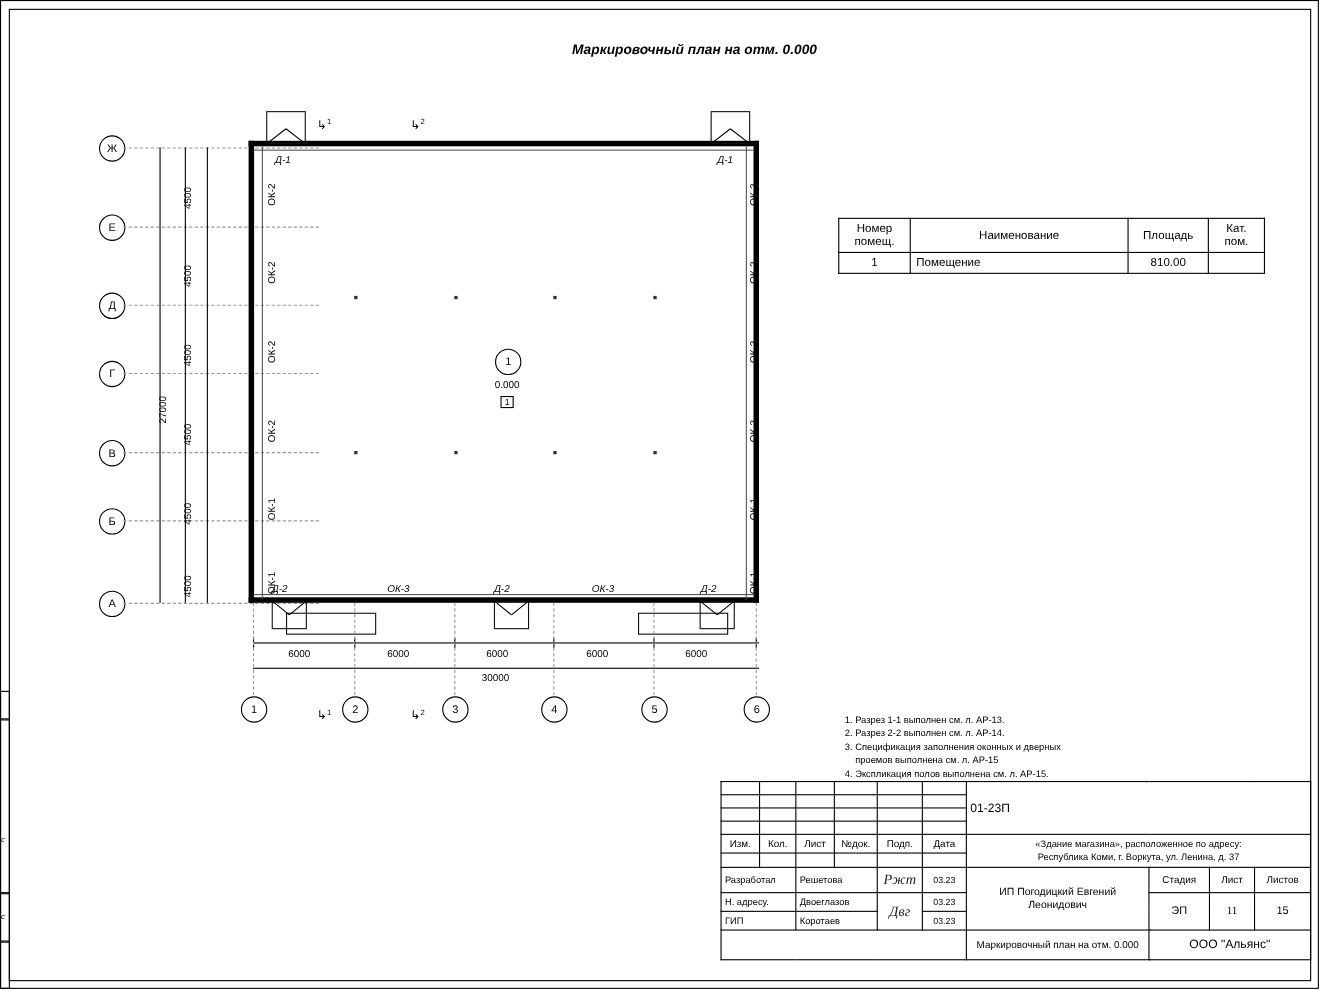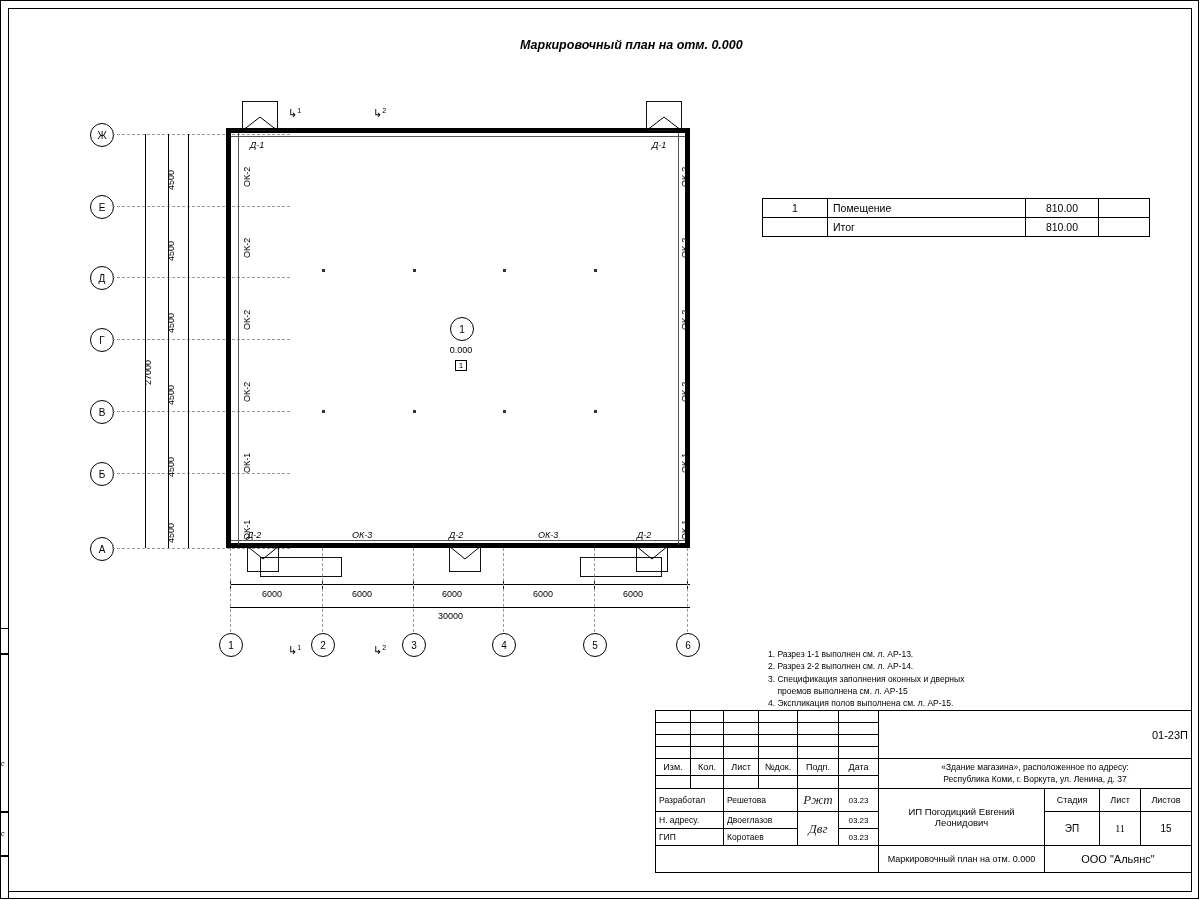--- a/index.html
+++ b/index.html
@@ -54,21 +54,21 @@
   
   #notes{position:absolute;left:738px;top:648px;font-size:8.5px;line-height:1.45;margin-left:30px;}
 
   
   #stamp{position:absolute;left:655px;top:710px;width:537px;height:170px;}
   #stamp table{border-collapse:collapse;font-size:9px;}
   #stamp td{border:1px solid #000;padding:0 3px;vertical-align:middle;}
   .sig{font-family:"Liberation Serif",serif;font-style:italic;font-size:13px;color:#222;}
   .ctr{text-align:center;}
   .obj{font-size:8.5px;line-height:1.35;text-align:center;}
-  .big{font-size:11px;text-align:right;}
+  .big{font-size:11px;text-align:left;}
   .firm{font-size:11px;text-align:center;}
 </style>
 </head>
 <body>
 
 <div id="sheet">
 
   <div class="frame-outer"></div>
   <div class="frame-inner"></div>
 
@@ -253,29 +253,35 @@
       </div>
     <div class="bubble" style="left:586px;top:538px;">
         <span>6</span>
       </div>
 
   </div>
 
   <div id="explic">
     <table class="tbl">
       <tbody>
+          <tr>
+        <td class="c-num th-c">
+          <div>Номер</div>
+          <div>помещ.</div>
+        </td>
+        <td class="th-c">Наименование</td>
+        <td class="c-area th-c">Площадь</td>
+        <td class="c-cat th-c">
+          <div>Кат.</div>
+          <div>пом.</div>
+        </td>
+      </tr>
       <tr>
         <td class="c-num">1</td>
         <td class="c-name">Помещение</td>
-        <td class="c-area">810.00</td>
-        <td class="c-cat"></td>
-      </tr>
-      <tr>
-        <td class="c-num"></td>
-        <td class="c-name">Итог</td>
         <td class="c-area">810.00</td>
         <td class="c-cat"></td>
       </tr>
     </tbody>
       </table>
   </div>
 
   <div id="notes">
     <div>1. Разрез 1-1 выполнен см. л. АР-13.</div>
     <div>2. Разрез 2-2 выполнен см. л. АР-14.</div>

